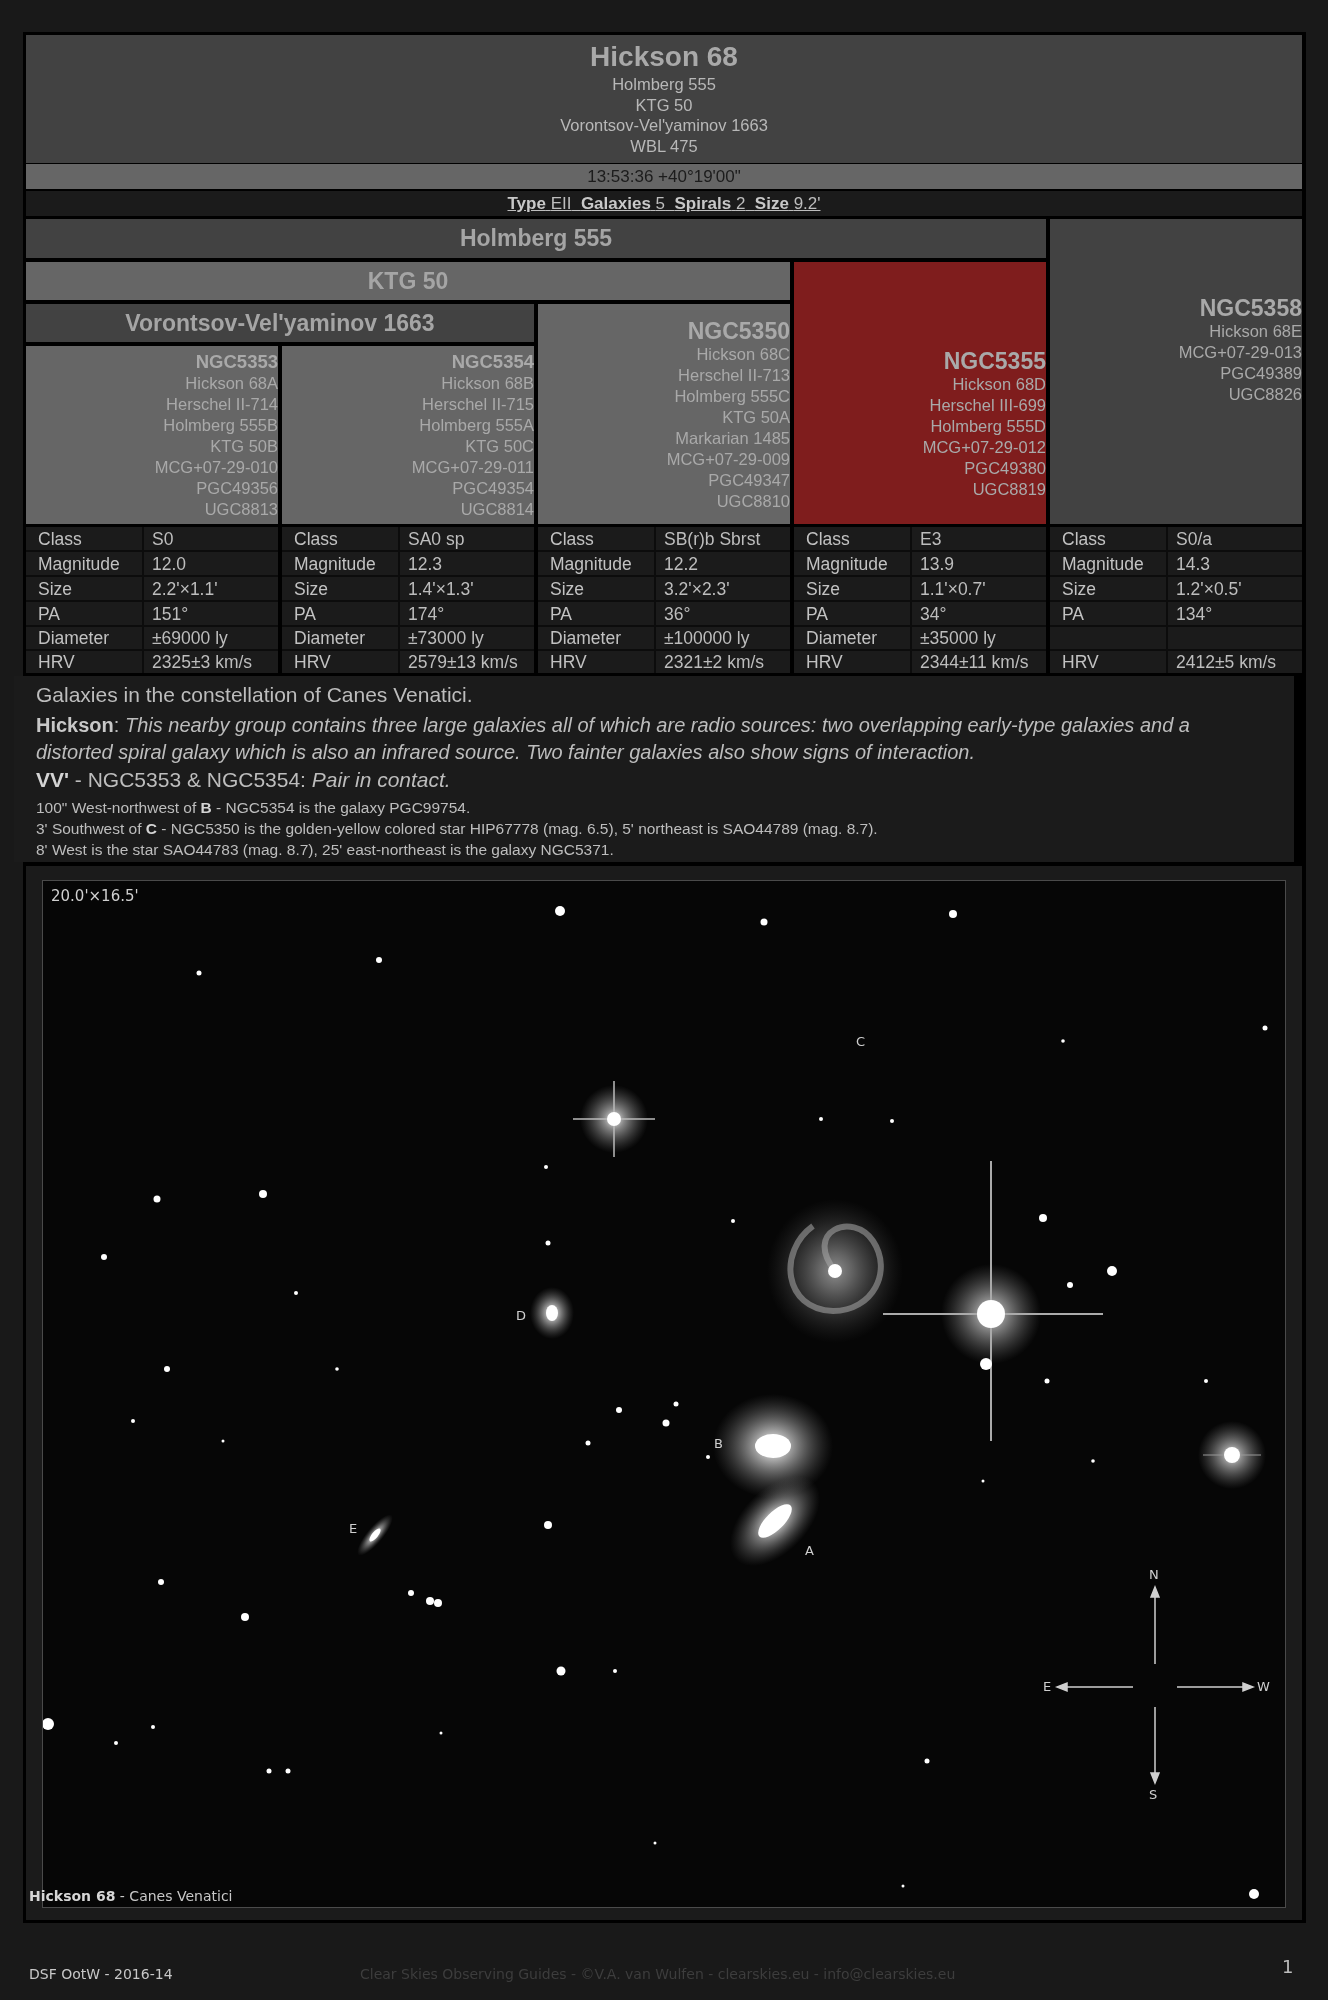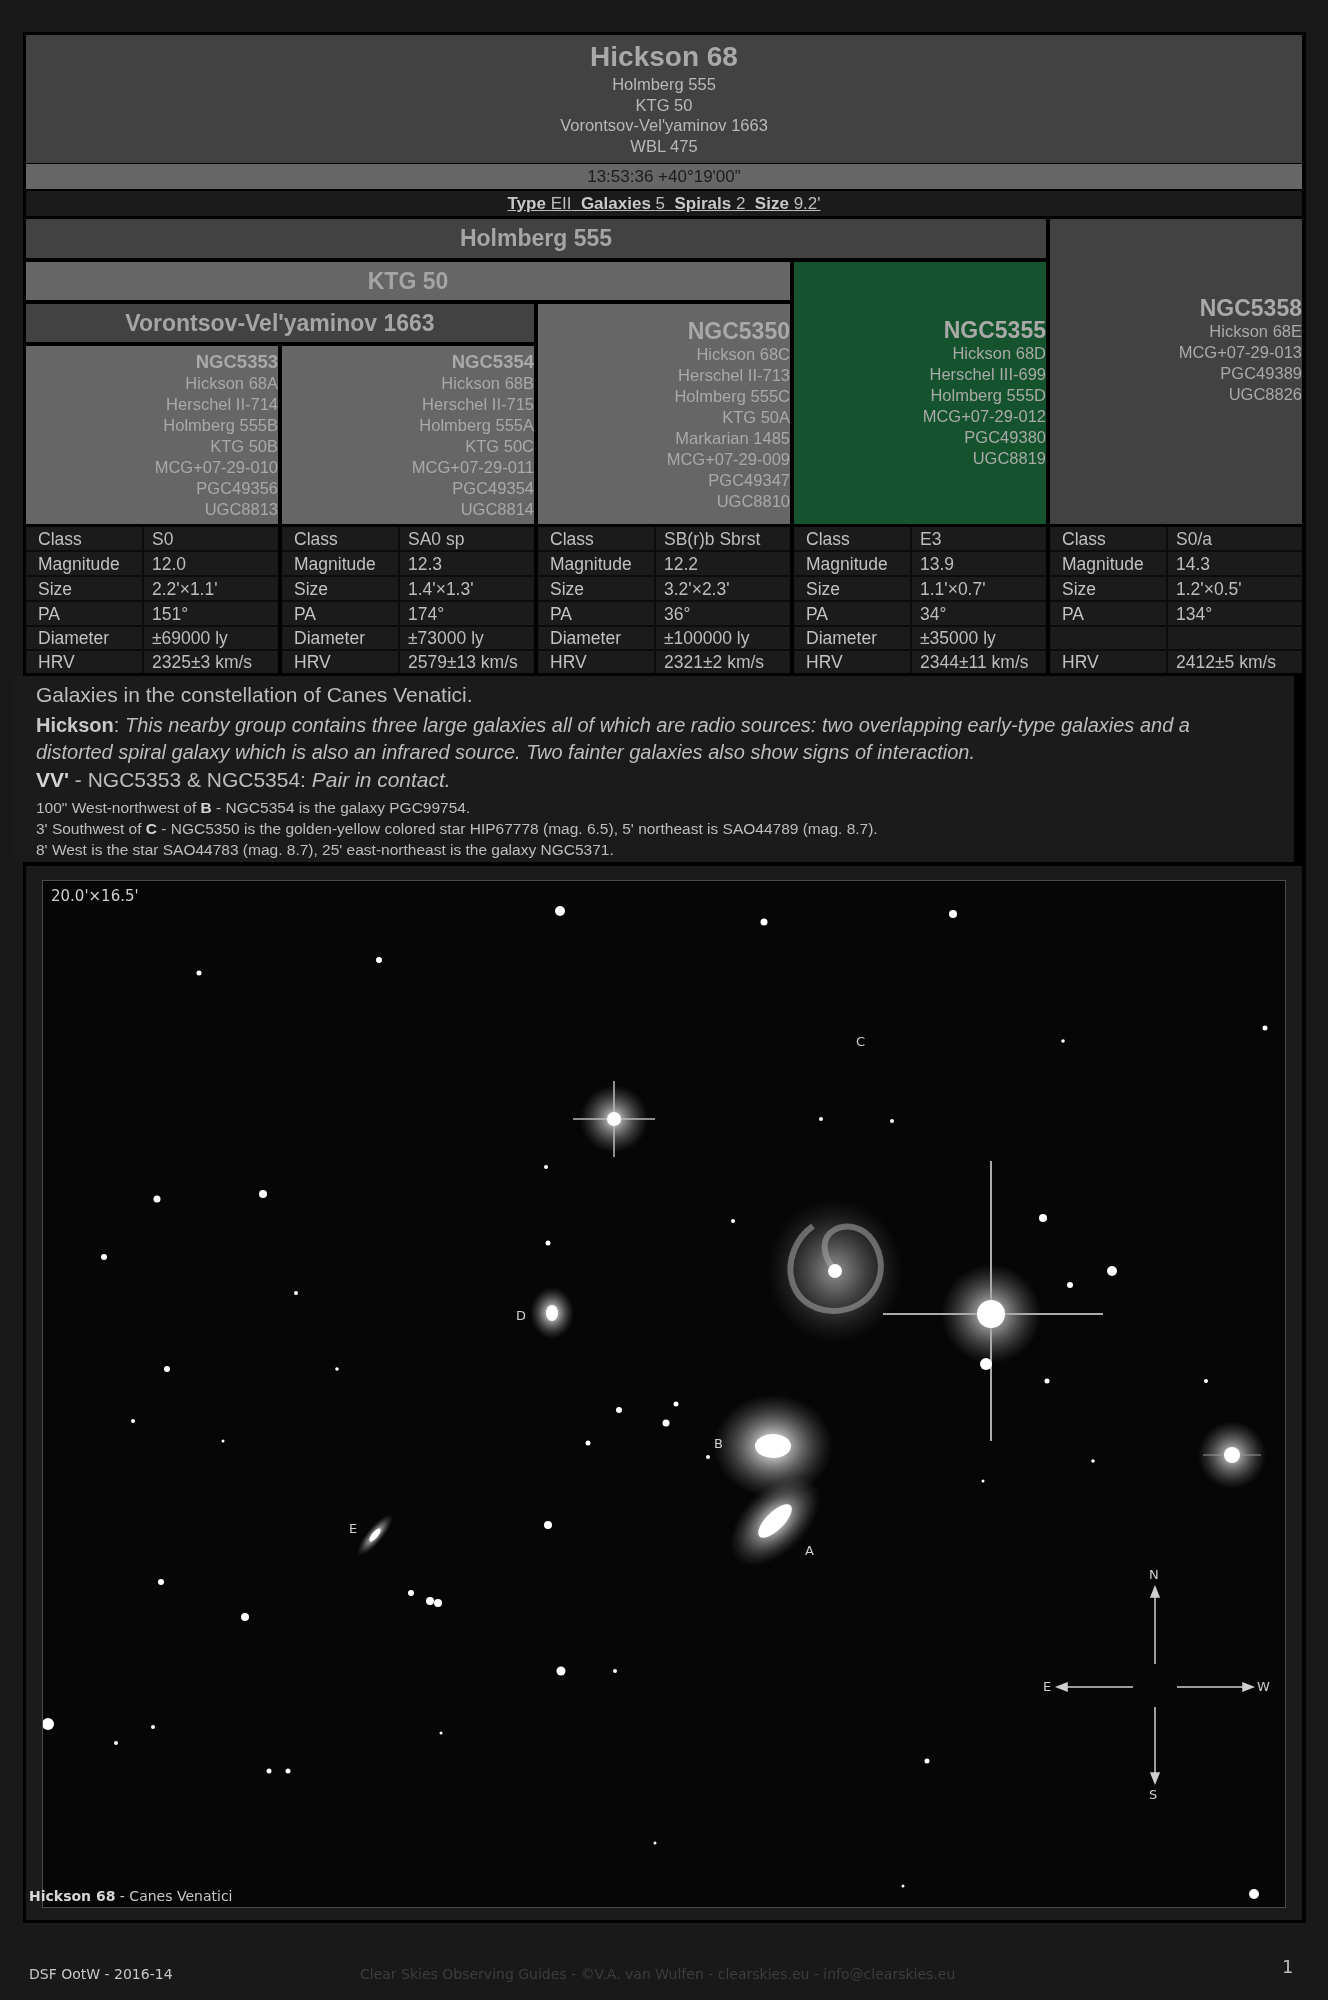--- a/index.html
+++ b/index.html
@@ -100,21 +100,21 @@
   <div class="name">NGC5350</div>
   <div class="al">Hickson 68C</div>
   <div class="al">Herschel II-713</div>
   <div class="al">Holmberg 555C</div>
   <div class="al">KTG 50A</div>
   <div class="al">Markarian 1485</div>
   <div class="al">MCG+07-29-009</div>
   <div class="al">PGC49347</div>
   <div class="al">UGC8810</div>
 </div>
-<div class="abs gal lg" style="left:794px;top:262px;width:252px;height:262px;background:#14532d;padding-top:55px;">
+<div class="abs gal lg" style="left:794px;top:262px;width:252px;height:262px;background:#7f1d1d;padding-top:86px;">
   <div class="name">NGC5355</div>
   <div class="al">Hickson 68D</div>
   <div class="al">Herschel III-699</div>
   <div class="al">Holmberg 555D</div>
   <div class="al">MCG+07-29-012</div>
   <div class="al">PGC49380</div>
   <div class="al">UGC8819</div>
 </div>
 <div class="abs gal lg" style="left:1050px;top:219px;width:252px;height:305px;background:#424242;padding-top:76px;">
   <div class="name">NGC5358</div>

